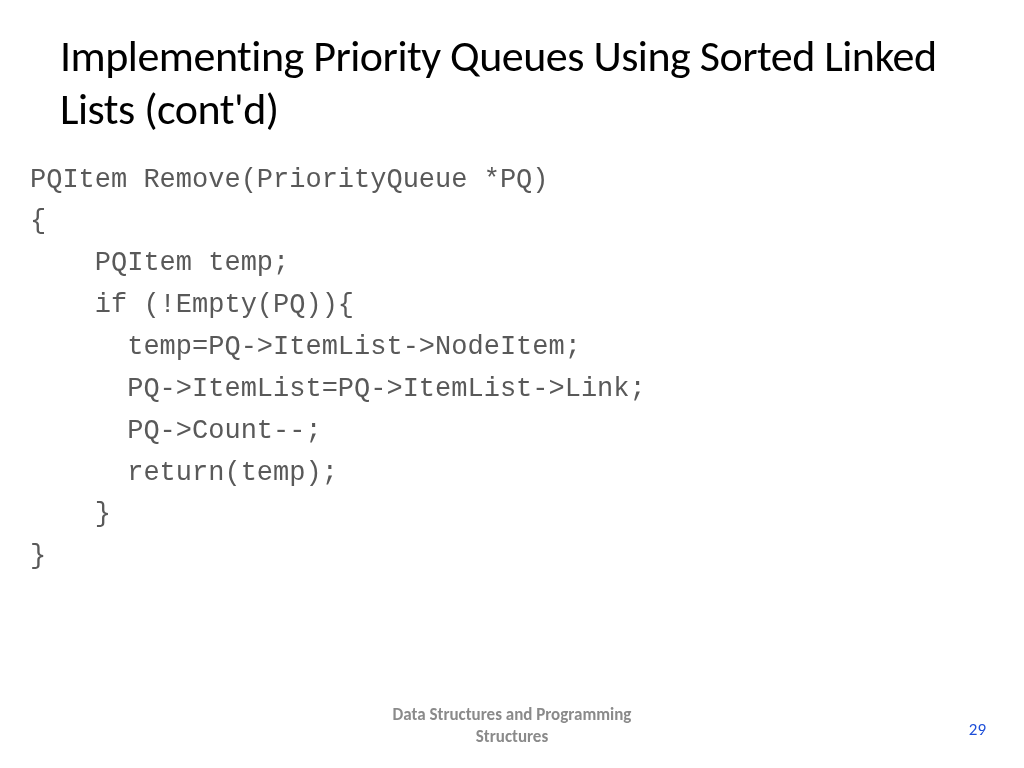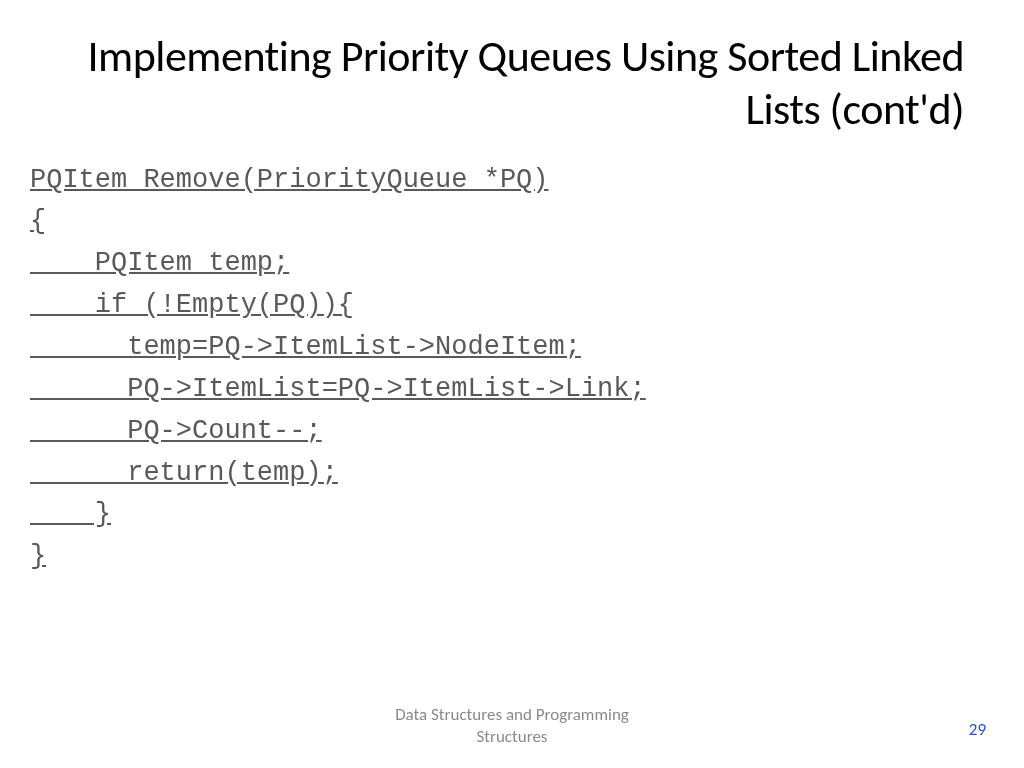--- a/index.html
+++ b/index.html
@@ -18,43 +18,43 @@
     .slide {
       width: 100%;
       height: 100%;
       padding: 30px 60px 0 60px;
       position: relative;
     }
     .title {
       font-size: 44px;
       font-weight: 400;
       color: #000000;
-      text-align: right;
+      text-align: left;
       line-height: 1.2;
       margin-bottom: 24px;
       letter-spacing: -0.5px;
     }
     .code-block {
       font-family: 'Courier New', Courier, monospace;
       font-size: 27px;
       color: #595959;
       line-height: 1.55;
       white-space: pre;
       margin-left: -30px;
-      text-decoration: underline;
     }
     .footer {
       position: absolute;
       bottom: 20px;
       left: 0;
       right: 0;
       width: 100%;
       display: flex;
       justify-content: center;
       align-items: center;
+      font-weight: bold;
     }
     .footer-text {
       font-size: 17px;
       color: #8a8a8a;
       text-align: center;
       line-height: 1.3;
     }
     .page-number {
       position: absolute;
       right: 38px;

